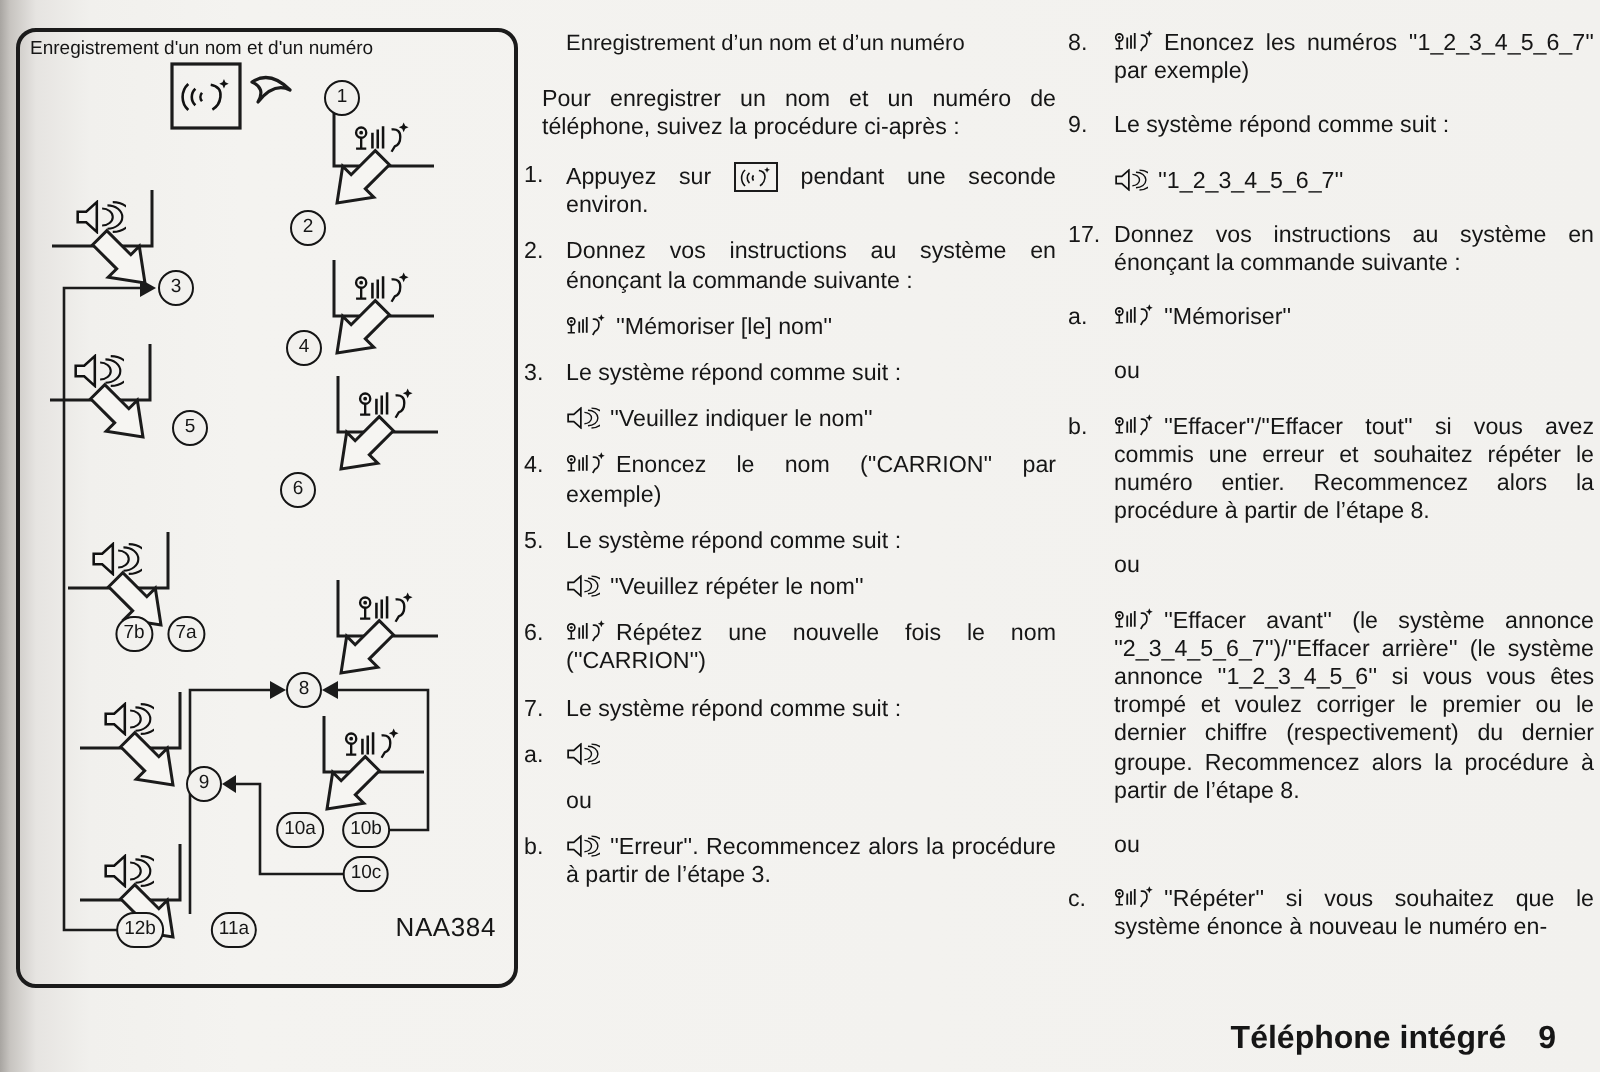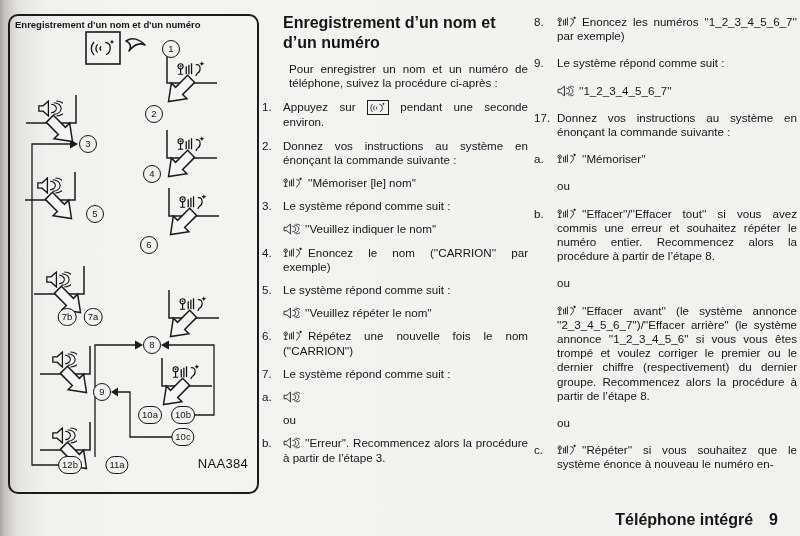--- a/index.html
+++ b/index.html
@@ -5,35 +5,35 @@
   html,body{margin:0;padding:0;}
   body{
     width:800px;height:536px;position:relative;overflow:hidden;
     background:linear-gradient(90deg,#a8a5a1 0px,#c7c4c0 5px,#e6e4e1 18px,#f1f0ed 45px,#f4f3f0 120px,#f2f1ee 100%);
     font-family:"Liberation Sans",sans-serif;color:#161616;
     -webkit-font-smoothing:antialiased;
   }
   
   .panel{position:absolute;left:8px;top:14px;width:247px;height:476px;
     border:2px solid #1b1b1b;border-radius:10px;box-sizing:content-box;}
-  .panel-title{position:absolute;left:5px;top:3px;font-size:9.5px;font-weight:bold;white-space:nowrap;}
+  .panel-title{position:absolute;left:5px;top:3px;font-size:9.5px;font-weight:normal;white-space:nowrap;}
   .figcode{position:absolute;right:9px;bottom:21px;font-size:13px;letter-spacing:.3px;}
   .dsvg{position:absolute;left:0;top:0;overflow:visible;}
   .circ{
     position:absolute;transform:translate(-50%,-50%);
     min-width:18px;height:18px;box-sizing:border-box;padding:0 3px;
     border:1.4px solid #151515;border-radius:10px;background:#f2f1ee;
     font-size:9.5px;line-height:15px;text-align:center;white-space:nowrap;
   }
   
   .col{position:absolute;font-size:11.6px;line-height:14.2px;}
   .col1{left:262px;top:12px;width:266px;}
   .col2{left:534px;top:15px;width:263px;}
-  h1.title{font-size:16px;line-height:19.5px;font-weight:bold;margin:1px 0 10px 21px;}
-  p.intro{margin:0 0 10px 27px;text-align:justify;}
+  h1.title{font-size:11px;line-height:19.5px;font-weight:normal;margin:1px 0 10px 21px;}
+  p.intro{margin:0 0 10px 9px;text-align:justify;}
   .row{display:flex;margin:0 0 9px 0;}
   .col2 .row{margin-bottom:13px;}
   .num{flex:0 0 21px;}
   .col2 .num{flex:0 0 23px;}
   .txt{flex:1;margin:0;text-align:justify;}
   .tico{vertical-align:-2px;margin-right:5px;}
   .btnbox{display:inline-block;border:1px solid #1b1b1b;padding:1px 2px 0 2px;
     vertical-align:-3px;line-height:0;background:transparent;}
   
   .pagefoot{position:absolute;right:22px;top:511px;font-size:16px;font-weight:bold;}

